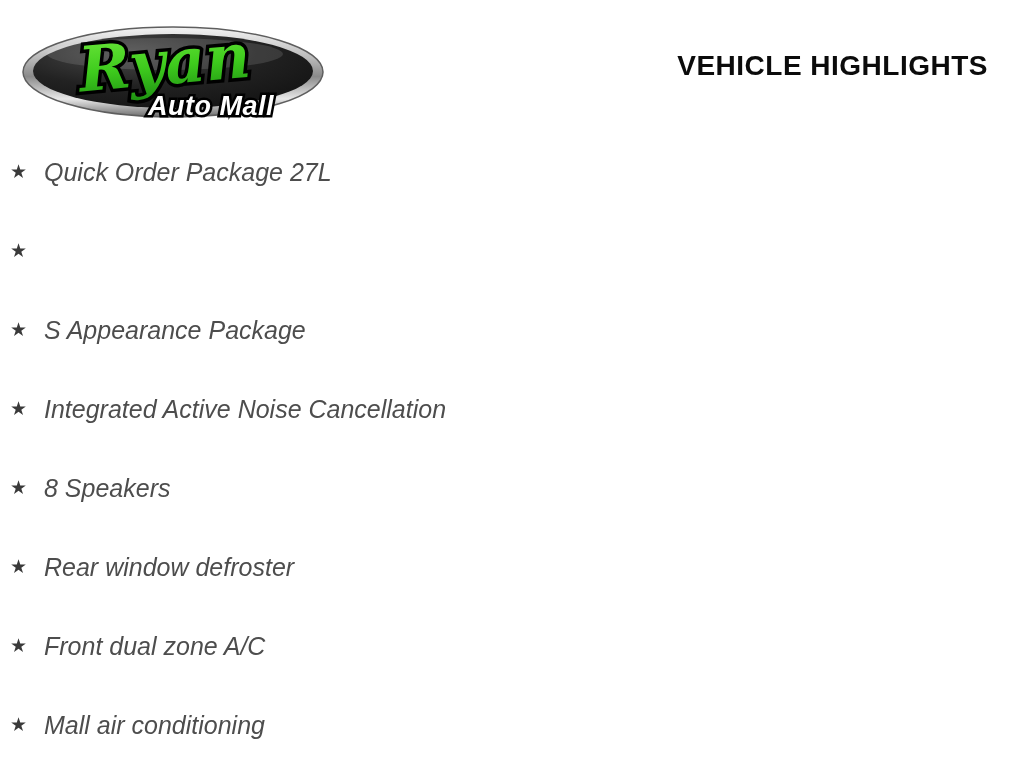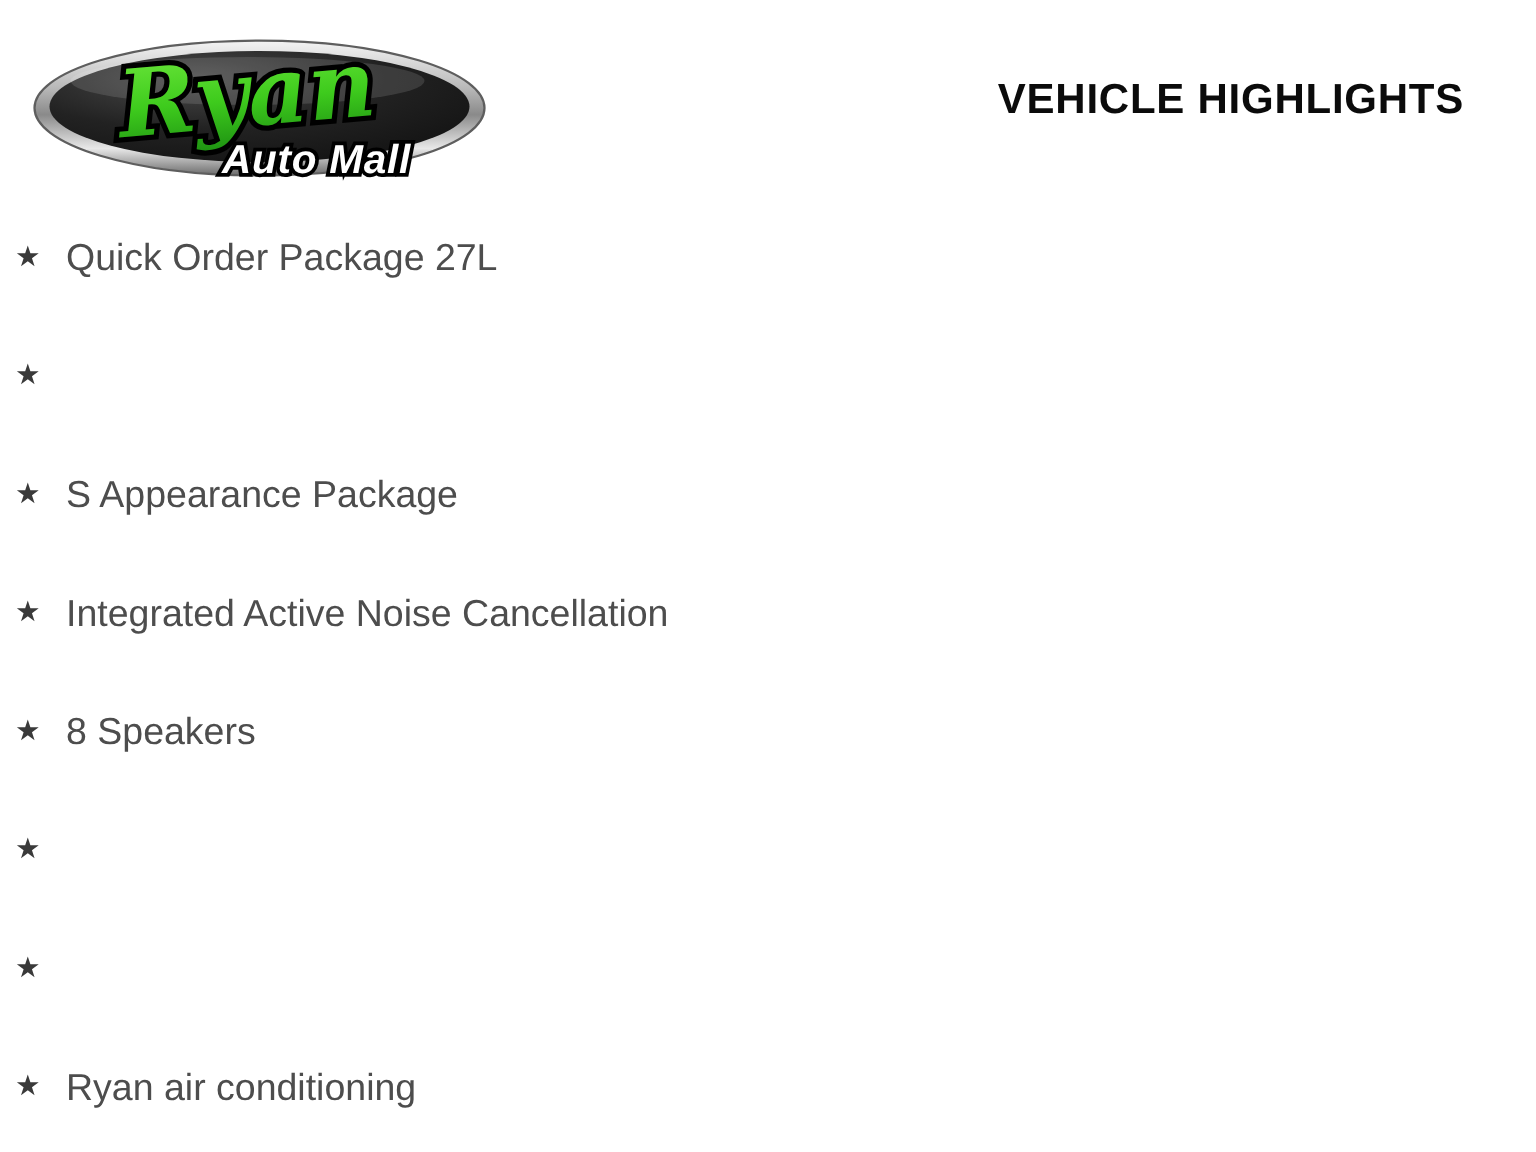--- a/index.html
+++ b/index.html
@@ -25,21 +25,21 @@
   .logo-wrap {
     position: absolute;
     left: 15px;
     top: 8px;
     width: 310px;
     height: 120px;
   }
   .page-title {
     position: absolute;
     top: 50px;
-    right: 48px;
+    right: 36px;
     font-size: 28px;
     font-weight: 700;
     color: #0b0b0b;
     letter-spacing: 0.5px;
     white-space: nowrap;
     text-align: right;
   }
   ul.highlights {
     list-style: none;
     margin: 0;
@@ -61,20 +61,21 @@
     width: 24px;
     margin-right: 10px;
     font-size: 19px;
     line-height: 34px;
     color: #3a3a3a;
     text-align: left;
   }
   ul.highlights li .label {
     line-height: 34px;
     white-space: nowrap;
+    font-style: italic;
   }
   svg text { user-select: none; }
 </style>
 </head>
 <body>
 
 <div class="page">
 
   <div class="header">
 
@@ -130,23 +131,25 @@
     <li>
       <span class="star">★</span>
       <span class="label">Integrated Active Noise Cancellation</span>
     </li>
     <li>
       <span class="star">★</span>
       <span class="label">8 Speakers</span>
     </li>
     <li>
       <span class="star">★</span>
+      <span class="label">Rear window defroster</span>
     </li>
     <li>
       <span class="star">★</span>
+      <span class="label">Front dual zone A/C</span>
     </li>
     <li>
       <span class="star">★</span>
-      <span class="label">Ryan air conditioning</span>
+      <span class="label">Mall air conditioning</span>
     </li>
   </ul>
 
 </div>
 
 </body></html>

